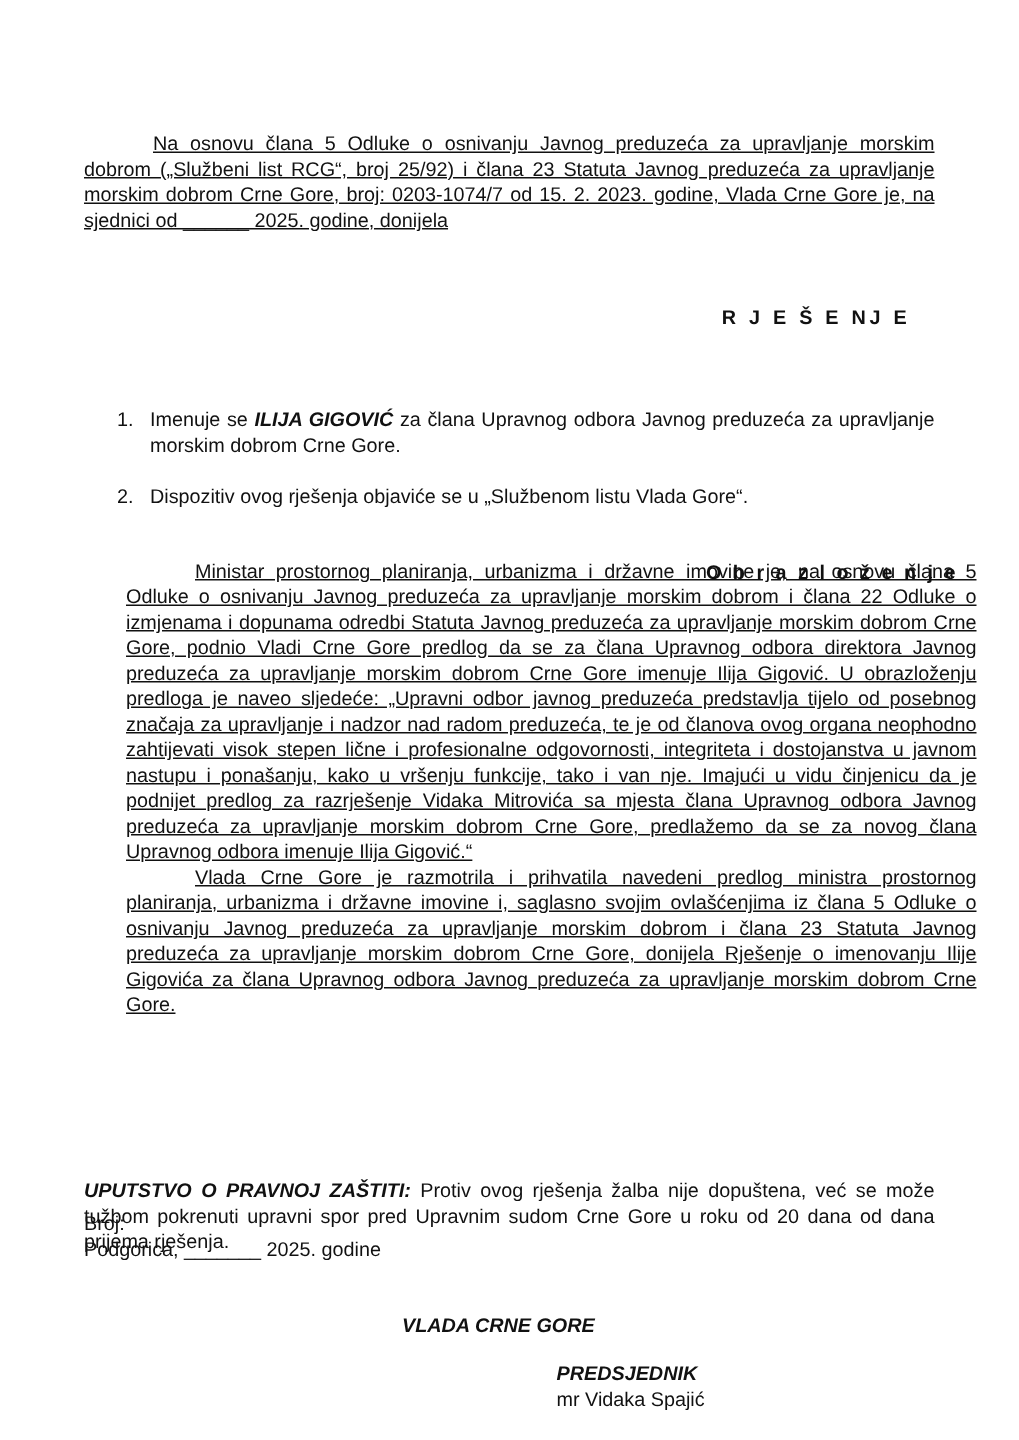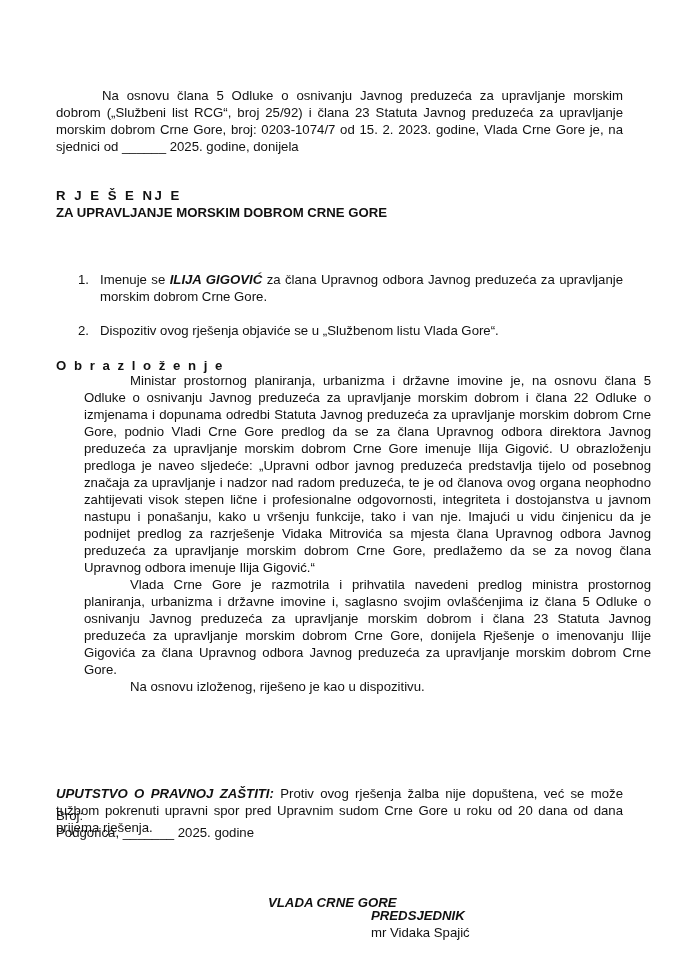--- a/index.html
+++ b/index.html
@@ -3,58 +3,56 @@
 <meta charset="utf-8">
 <style>
   html, body { margin: 0; padding: 0; background: #ffffff; }
   body {
     width: 679px; height: 960px; position: relative; overflow: hidden;
     font-family: "Liberation Sans", sans-serif; color: #111111;
     font-size: 13.2px; line-height: 17px;
   }
   .page { position: absolute; left: 56px; width: 567px; top: 0; }
   .para { margin: 0; text-align: justify; }
-  .indent { text-indent: 46px; }
+  .indent { text-indent: 46px; text-decoration: underline; }
   .bold { font-weight: bold; font-style: italic; }
-  .heading { font-weight: bold; text-align: left; margin: 0; }
+  .heading { font-weight: bold; text-align: right; margin: 16px; }
   .abs { position: absolute; }
 </style>
 </head>
 <body>
 
 <div class="page">
 
   <p class="para indent abs" style="top:87px; width:567px;">Na osnovu člana 5 Odluke o osnivanju Javnog preduzeća za upravljanje morskim dobrom („Službeni list RCG“, broj 25/92) i člana 23 Statuta Javnog preduzeća za upravljanje morskim dobrom Crne Gore, broj: 0203-1074/7 od 15. 2. 2023. godine, Vlada Crne Gore je, na sjednici od ______ 2025. godine, donijela</p>
 
   <div class="abs" style="top:187px; width:567px;">
     <p class="heading" style="letter-spacing:2.5px;">R J E Š E NJ E</p>
-    <p class="heading">ZA UPRAVLJANJE MORSKIM DOBROM CRNE GORE</p>
   </div>
 
   <div class="abs" style="top:271px; width:567px;">
     <div style="display:flex;">
       <span style="width:22px; flex:none; padding-left:22px;">1.</span>
       <p class="para" style="flex:1;"><span>Imenuje se </span><span class="bold">ILIJA GIGOVIĆ</span><span> za člana Upravnog odbora Javnog preduzeća za upravljanje morskim dobrom Crne Gore.</span></p>
     </div>
     <div style="display:flex; margin-top:17px;">
       <span style="width:22px; flex:none; padding-left:22px;">2.</span>
       <p class="para" style="flex:1;">Dispozitiv ovog rješenja objaviće se u „Službenom listu Vlada Gore“.</p>
     </div>
   </div>
 
   <p class="heading abs" style="top:357px; width:567px; letter-spacing:2px;">O b r a z l o ž e n j e</p>
 
   <div class="abs" style="top:372px; width:567px;margin-left:28px;">
     <p class="para indent">Ministar prostornog planiranja, urbanizma i državne imovine je, na osnovu člana 5 Odluke o osnivanju Javnog preduzeća za upravljanje morskim dobrom i člana 22 Odluke o izmjenama i dopunama odredbi Statuta Javnog preduzeća za upravljanje morskim dobrom Crne Gore, podnio Vladi Crne Gore predlog da se za člana Upravnog odbora direktora Javnog preduzeća za upravljanje morskim dobrom Crne Gore imenuje Ilija Gigović. U obrazloženju predloga je naveo sljedeće: „Upravni odbor javnog preduzeća predstavlja tijelo od posebnog značaja za upravljanje i nadzor nad radom preduzeća, te je od članova ovog organa neophodno zahtijevati visok stepen lične i profesionalne odgovornosti, integriteta i dostojanstva u javnom nastupu i ponašanju, kako u vršenju funkcije, tako i van nje. Imajući u vidu činjenicu da je podnijet predlog za razrješenje Vidaka Mitrovića sa mjesta člana Upravnog odbora Javnog preduzeća za upravljanje morskim dobrom Crne Gore, predlažemo da se za novog člana Upravnog odbora imenuje Ilija Gigović.“</p>
     <p class="para indent">Vlada Crne Gore je razmotrila i prihvatila navedeni predlog ministra prostornog planiranja, urbanizma i državne imovine i, saglasno svojim ovlašćenjima iz člana 5 Odluke o osnivanju Javnog preduzeća za upravljanje morskim dobrom i člana 23 Statuta Javnog preduzeća za upravljanje morskim dobrom Crne Gore, donijela Rješenje o imenovanju Ilije Gigovića za člana Upravnog odbora Javnog preduzeća za upravljanje morskim dobrom Crne Gore.</p>
-    <p class="para indent">Na osnovu izloženog, riješeno je kao u dispozitivu.</p>
   </div>
 
   <p class="para abs" style="top:785px; width:567px;"><span class="bold">UPUTSTVO O PRAVNOJ ZAŠTITI:</span><span> Protiv ovog rješenja žalba nije dopuštena, već se može tužbom pokrenuti upravni spor pred Upravnim sudom Crne Gore u roku od 20 dana od dana prijema rješenja.</span></p>
 
   <p class="para abs" style="top:807px;">Broj:</p>
   <p class="para abs" style="top:824px;">Podgorica, _______ 2025. godine</p>
 
-  <p class="bold abs" style="top:894px; left:212px; margin:0;">VLADA CRNE GORE</p>
+  <p class="bold abs" style="top:875px; left:212px; margin:0;">VLADA CRNE GORE</p>
   <p class="bold abs" style="top:907px; left:315px; margin:0;">PREDSJEDNIK</p>
   <p class="abs" style="top:924px; left:315px; margin:0;">mr Vidaka Spajić</p>
 
 </div>
 
 </body></html>

